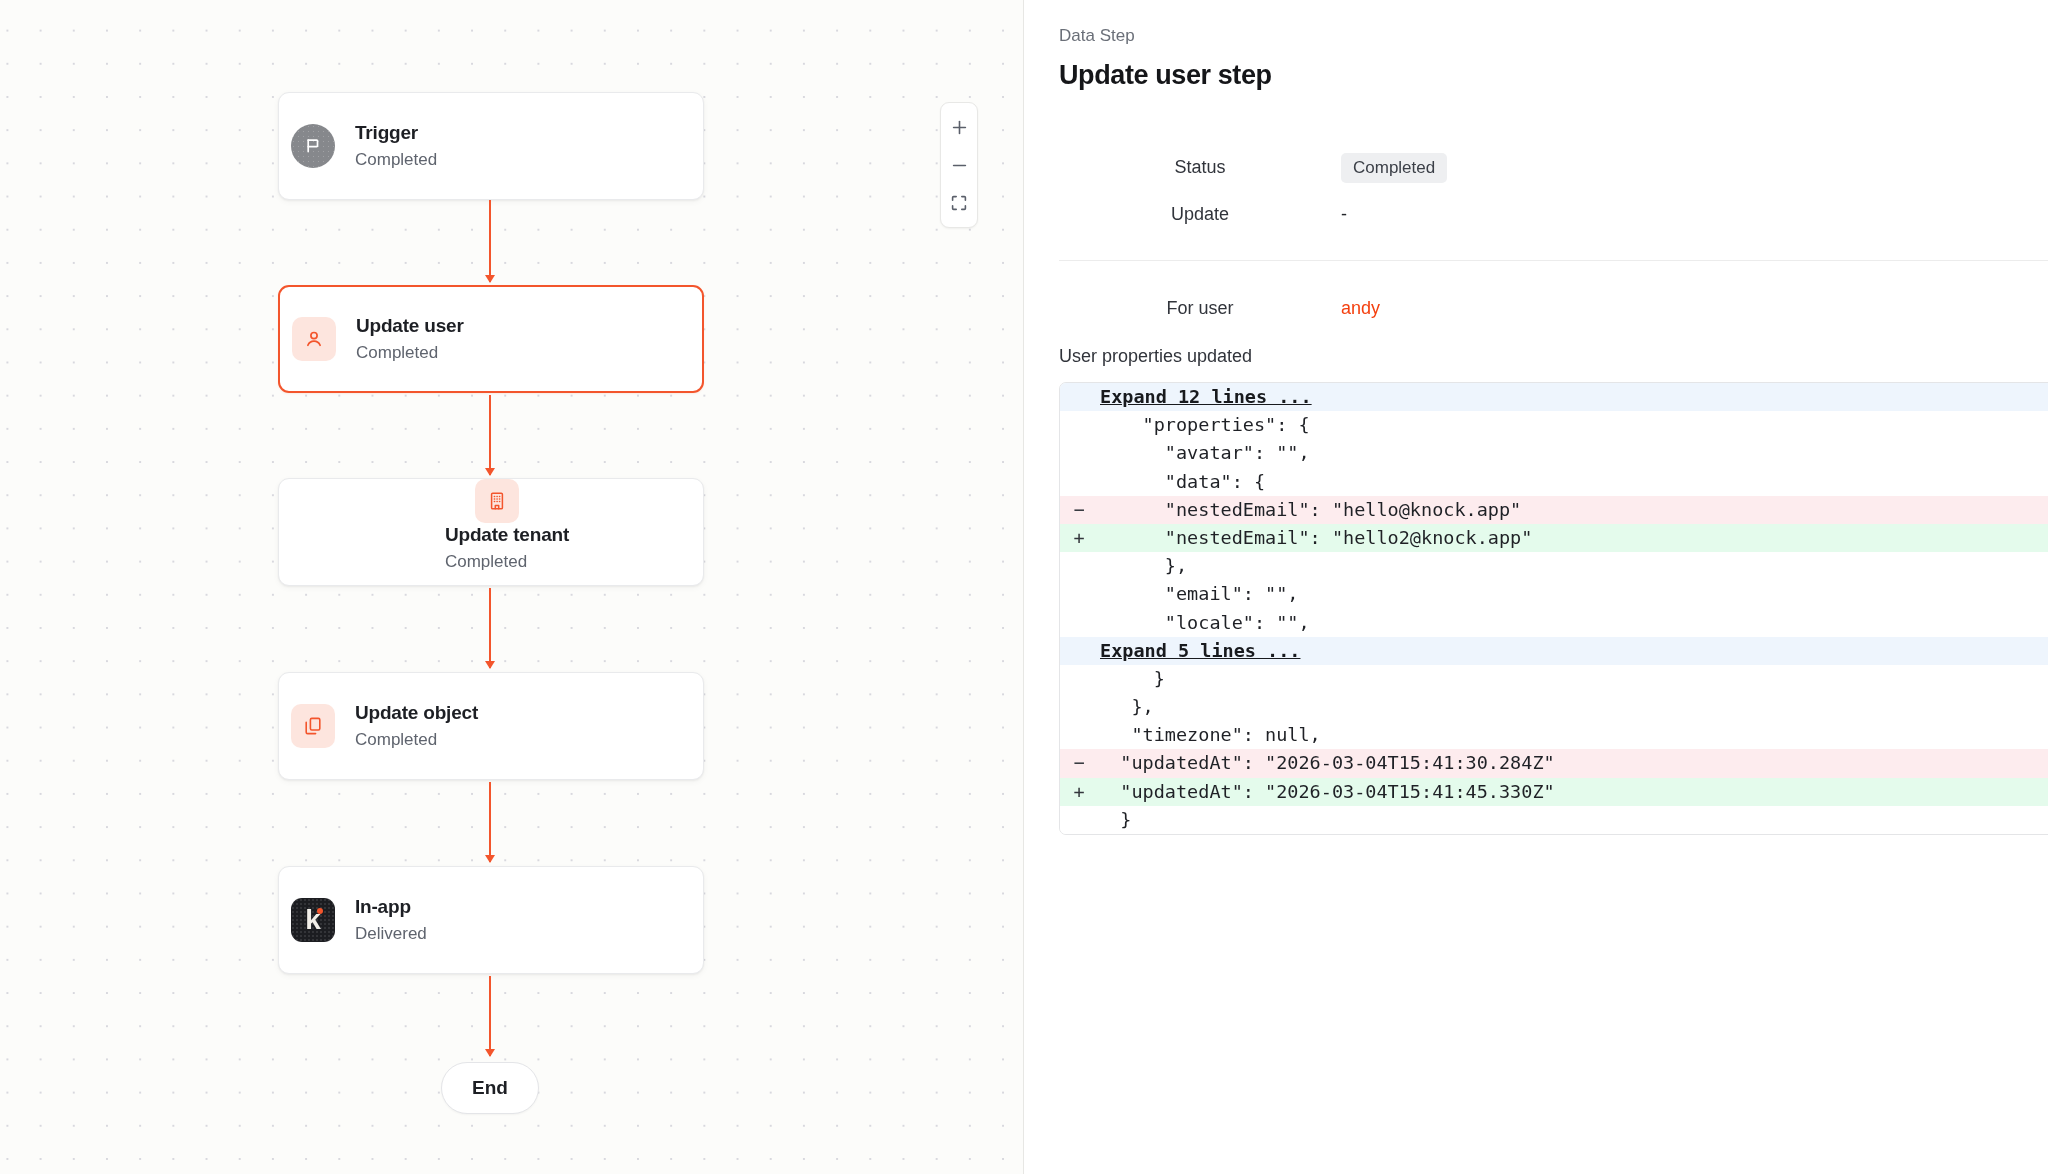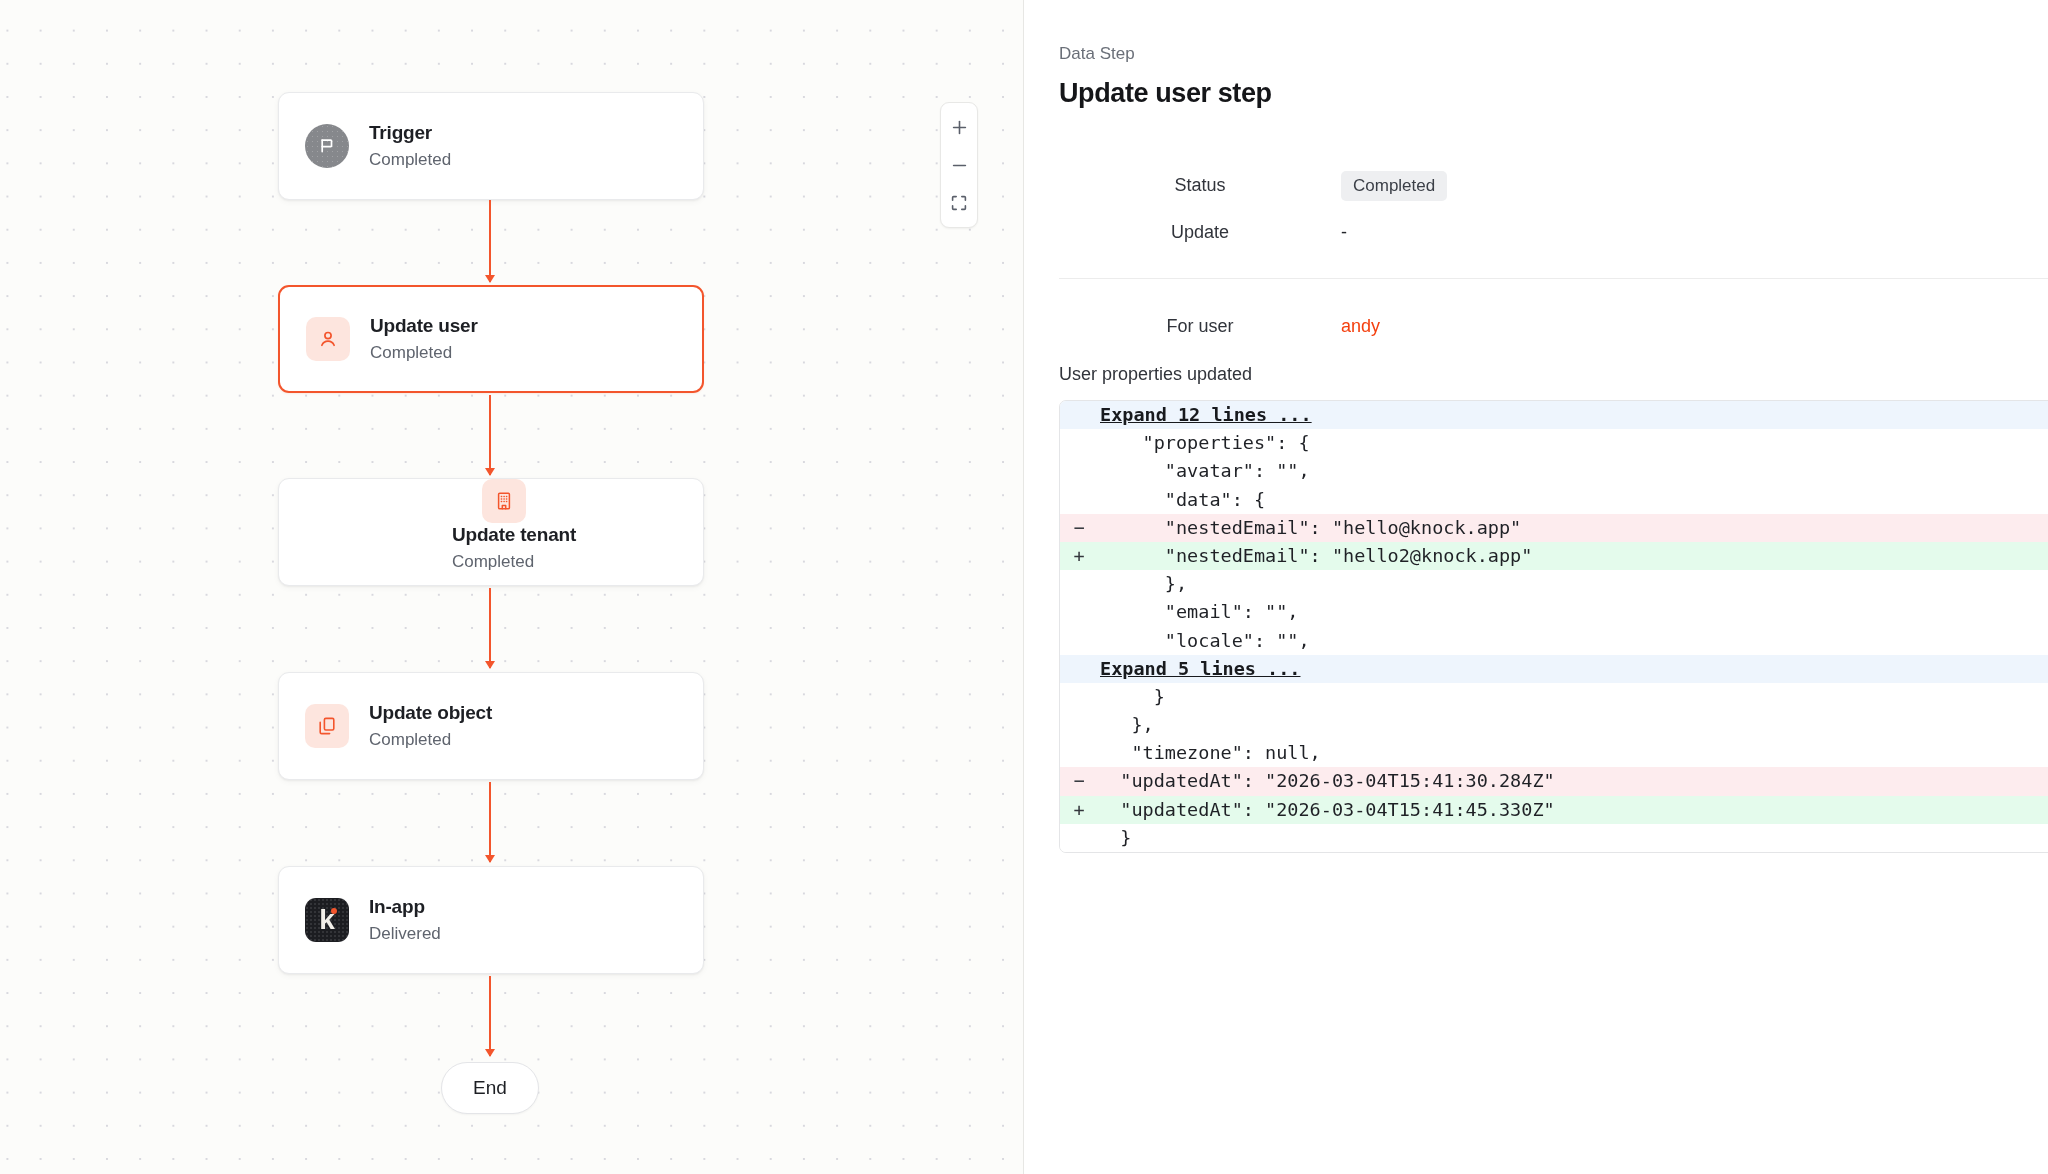--- a/index.html
+++ b/index.html
@@ -44,21 +44,21 @@
 
   
   .node {
     position: absolute;
     width: 426px; height: 108px;
     background: #ffffff;
     border: 1px solid #e9eaec;
     border-radius: 11px;
     box-shadow: 0 1px 2px rgba(16,18,24,.05), 0 2px 6px rgba(16,18,24,.04);
     display: flex; align-items: center;
-    padding-left: 26px;
+    padding-left: 12px;
     cursor: pointer;
   }
   .node.selected {
     border: 2px solid #f3552c;
     box-shadow: 0 1px 2px rgba(243,85,44,.10);
   }
   .node-icon {
     width: 44px; height: 44px;
     border-radius: 10px;
     display: flex; align-items: center; justify-content: center;
@@ -125,29 +125,29 @@
   .end-node {
     position: absolute;
     width: 98px; height: 52px;
     border: 1px solid #e4e5e8;
     border-radius: 26px;
     background: #ffffff;
     display: flex; align-items: center; justify-content: center;
     box-shadow: 0 1px 2px rgba(16,18,24,.04);
     cursor: pointer;
   }
-  .end-node span { font-size: 19px; font-weight: 400; color: #1d1f24; }
+  .end-node span { font-size: 19px; font-weight: 700; color: #1d1f24; }
 
   
   .panel {
     position: relative;
     flex: 1 1 auto;
     height: 1174px;
     background: #ffffff;
-    padding: 44px 0 0 35px;
+    padding: 26px 0 0 35px;
     overflow: hidden;
   }
   .eyebrow { font-size: 17px; color: #6a6f78; }
   .panel-title {
     font-size: 27px; font-weight: 700; color: #151619;
     letter-spacing: -.4px; margin-top: 14px;
   }
 
   .meta { margin-top: 53px; }
   .meta-row {

